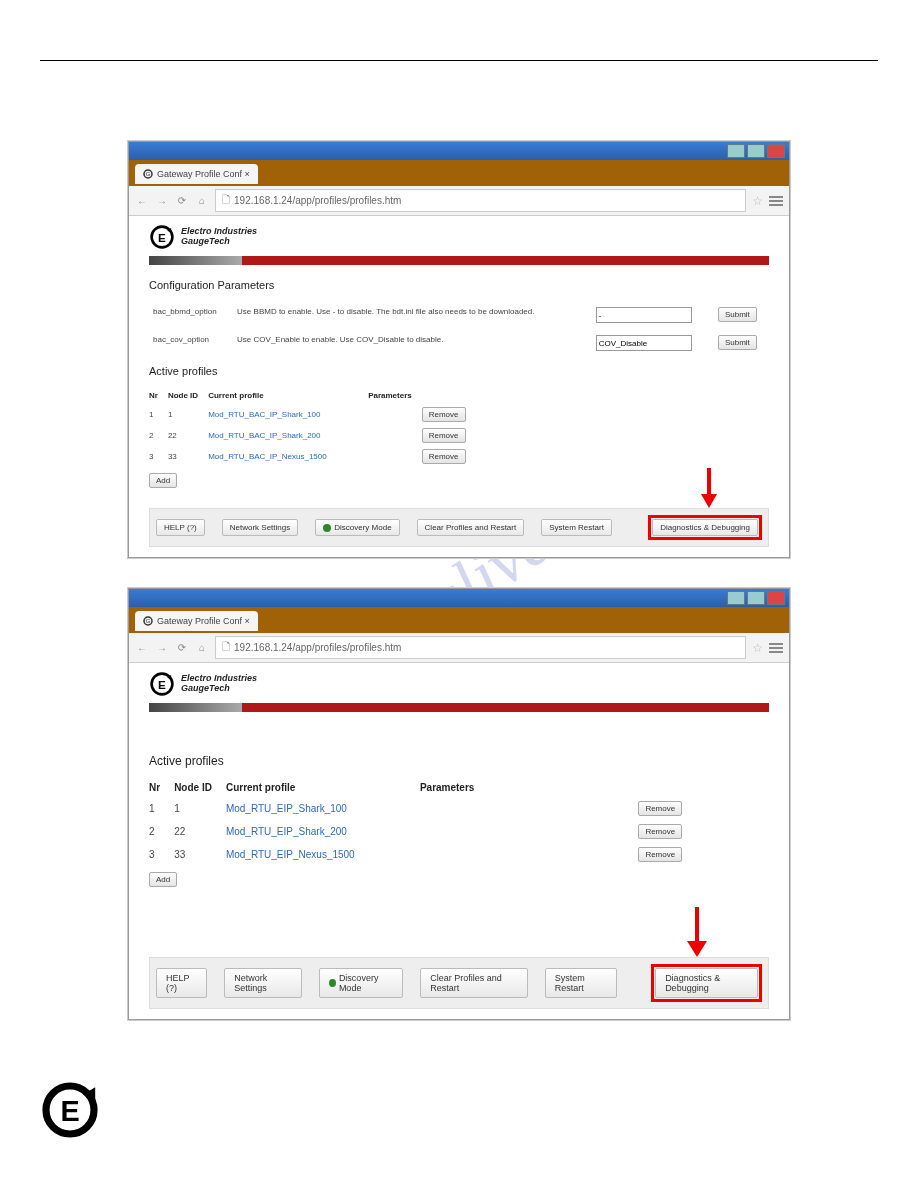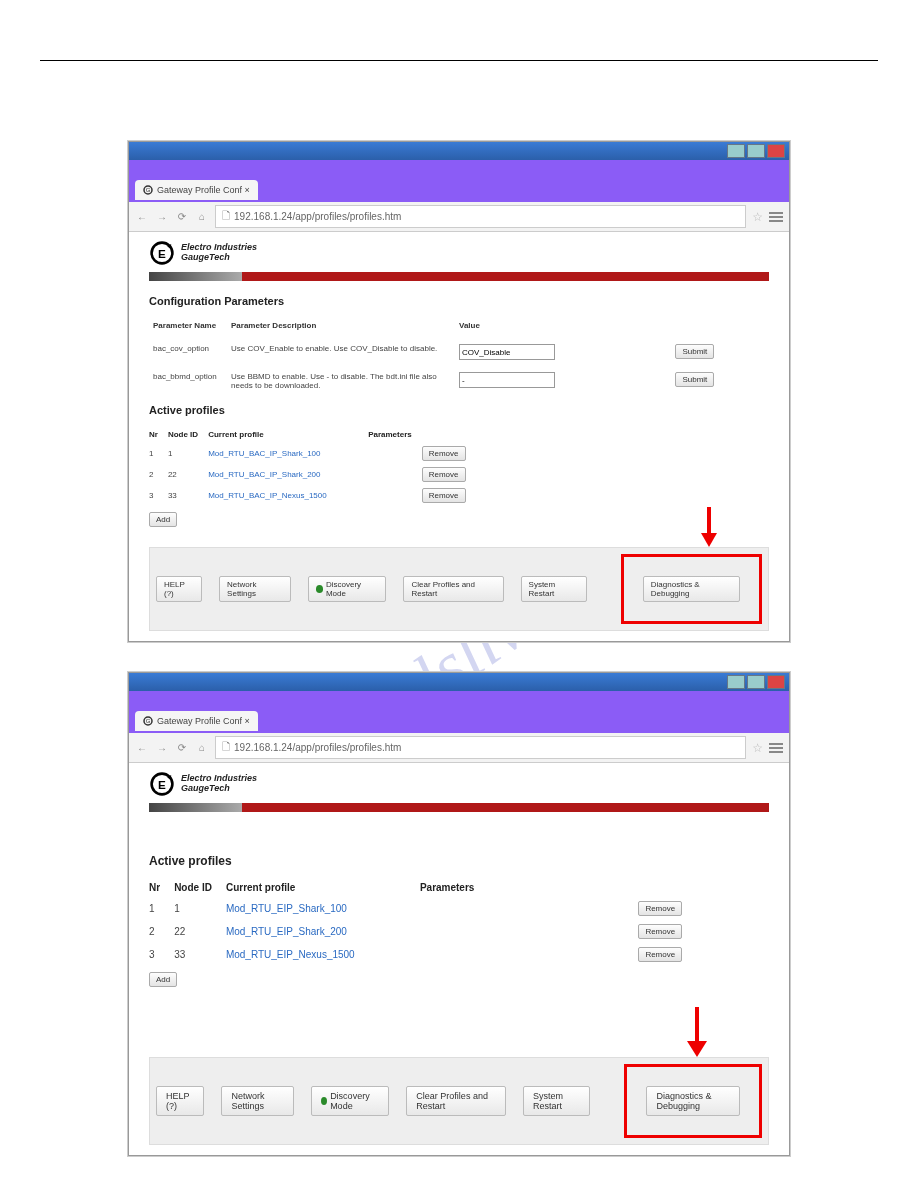--- a/index.html
+++ b/index.html
@@ -3,54 +3,54 @@
 <meta charset="utf-8">
 <style>
 body{font-family:Arial,Helvetica,sans-serif;margin:0;background:#fff;color:#222}
 .page{width:918px;margin:0 auto;padding:20px 40px 40px;box-sizing:border-box}
 .rule{border-top:1.5px solid #000;margin:40px 0 80px}
 .screenshot{width:660px;margin:0 auto 30px;border:1px solid #999;background:#fff;box-shadow:0 0 0 1px #ccc}
 .titlebar{height:18px;background:linear-gradient(#3a7bd5,#2b5faa);position:relative}
 .winbtns{position:absolute;right:4px;top:2px;display:flex;gap:2px}
 .winbtns span{width:16px;height:12px;background:#9cc;border:1px solid #678;display:inline-block}
 .winbtns span:last-child{background:#d44}
-.tabrow{background:#8b5cf6;padding:20px 0 0 6px;height:22px}
+.tabrow{background:#a16207;padding:4px 0 0 6px;height:22px}
 .tab{display:inline-flex;align-items:center;background:#f5f5f5;border-radius:4px 4px 0 0;padding:2px 8px;font-size:9px;color:#444;height:16px}
 .tab svg{width:10px;height:10px;margin-right:4px}
 .addrrow{background:#f3f3f3;border-bottom:1px solid #ccc;padding:3px 6px;display:flex;align-items:center;gap:6px;font-size:10px;color:#555}
 .addrrow .navicon{width:14px;height:14px;display:flex;align-items:center;justify-content:center;color:#888}
 .urlbox{flex:1;border:1px solid #ccc;background:#fff;padding:2px 6px;font-size:10px;color:#666;display:flex;align-items:center;gap:4px}
 .star{color:#bbb;font-size:12px}
 .menuicon{width:14px;display:flex;flex-direction:column;gap:2px}
 .menuicon span{height:2px;background:#888}
 .content{padding:8px 20px 10px}
 .logo-row{display:flex;align-items:center;margin-bottom:6px}
 .eig-logo{width:26px;height:26px;margin-right:6px}
 .logo-text{font-size:9px;font-weight:bold;font-style:italic;line-height:1.1}
 .banner{height:9px;display:flex;margin-bottom:14px}
 .banner .g1{flex:0 0 15%;background:linear-gradient(90deg,#444,#aaa)}
 .banner .g2{flex:1;background:#b01818}
-.section-h{font-size:11px;font-weight:bold;margin:8px 0 10px}
+.section-h{font-size:11px;font-weight:normal;margin:8px 0 10px}
 .params table{width:100%;border-collapse:collapse;font-size:8px}
 .params th{text-align:left;font-weight:bold;padding:4px 4px 8px;color:#333}
 .params td{padding:6px 4px;vertical-align:top;color:#444}
 .params input[type=text]{width:90px;height:14px;border:1px solid #999;font-size:8px;padding:0 2px}
 .sel{background:#3b8ee6;color:#fff}
 .btn-s{font-size:8px;padding:2px 6px;background:linear-gradient(#fdfdfd,#e4e4e4);border:1px solid #aaa;border-radius:2px;color:#333}
 .profiles table{font-size:8px;border-collapse:collapse}
 .profiles th{text-align:left;font-weight:bold;padding:4px 10px 4px 0}
 .profiles td{padding:3px 10px 3px 0;color:#444}
 .profiles .link{color:#2a6ac2}
 .removecol{padding-left:120px}
 .addbtn{margin-top:6px;display:inline-block}
 .footer-bar{margin-top:20px;background:#eee;border:1px solid #ddd;padding:6px;display:flex;gap:17px;align-items:center;font-size:8px}
 .fbtn{background:linear-gradient(#fff,#e8e8e8);border:1px solid #bbb;border-radius:2px;padding:3px 7px;color:#333;display:inline-flex;align-items:center;gap:3px}
 .dot{width:8px;height:8px;border-radius:50%;background:#2a8a2a;display:inline-block}
 .spacer{flex:1}
-.redbox{border:3px solid #e00;padding:19px}
+.redbox{border:3px solid #e00;padding:1px}
 .rel{position:relative}
 .red-arrow{fill:#e00}
 .bottom-logo{width:60px;margin-top:30px}
 .large .profiles th,.large .profiles td{font-size:10px;padding:4px 14px 4px 0}
 .large .section-h{font-size:12px}
 .large .footer-bar{font-size:9px}
 .large .fbtn{padding:4px 9px}
 .watermark{position:absolute;left:50%;top:50%;transform:translate(-50%,-50%) rotate(-35deg);font-size:70px;color:rgba(80,90,200,.25);font-style:italic;pointer-events:none;white-space:nowrap;font-family:Georgia,serif}
 .page-rel{position:relative}
 </style>
@@ -109,36 +109,30 @@
       </div>
       <div class="banner">
           <div class="g1"></div>
           <div class="g2"></div>
         </div>
 
       <div class="section-h">Configuration Parameters</div>
       <div class="params">
         <table>
           <tbody>
-              <tr>
-            <th style="width:70px">Parameter Name</th>
-            <th style="width:220px">Parameter Description</th>
-            <th>Value</th>
-            <th></th>
-          </tr>
+          <tr>
+                <td>bac_bbmd_option</td>
+                <td>Use BBMD to enable. Use - to disable. The bdt.ini file also needs to be downloaded.</td>
+                <td><input type="text" value="-" style=""></td>
+                <td><button class="btn-s">Submit</button></td>
+              </tr>
           <tr>
                 <td>bac_cov_option</td>
                 <td>Use COV_Enable to enable. Use COV_Disable to disable.</td>
                 <td><input type="text" value="COV_Disable" style=""></td>
-                <td><button class="btn-s">Submit</button></td>
-              </tr>
-          <tr>
-                <td>bac_bbmd_option</td>
-                <td>Use BBMD to enable. Use - to disable. The bdt.ini file also needs to be downloaded.</td>
-                <td><input type="text" value="-" style=""></td>
                 <td><button class="btn-s">Submit</button></td>
               </tr>
         </tbody>
           </table>
       </div>
 
       <div class="section-h">Active profiles</div>
       <div class="profiles">
         <table>
           <tbody>

